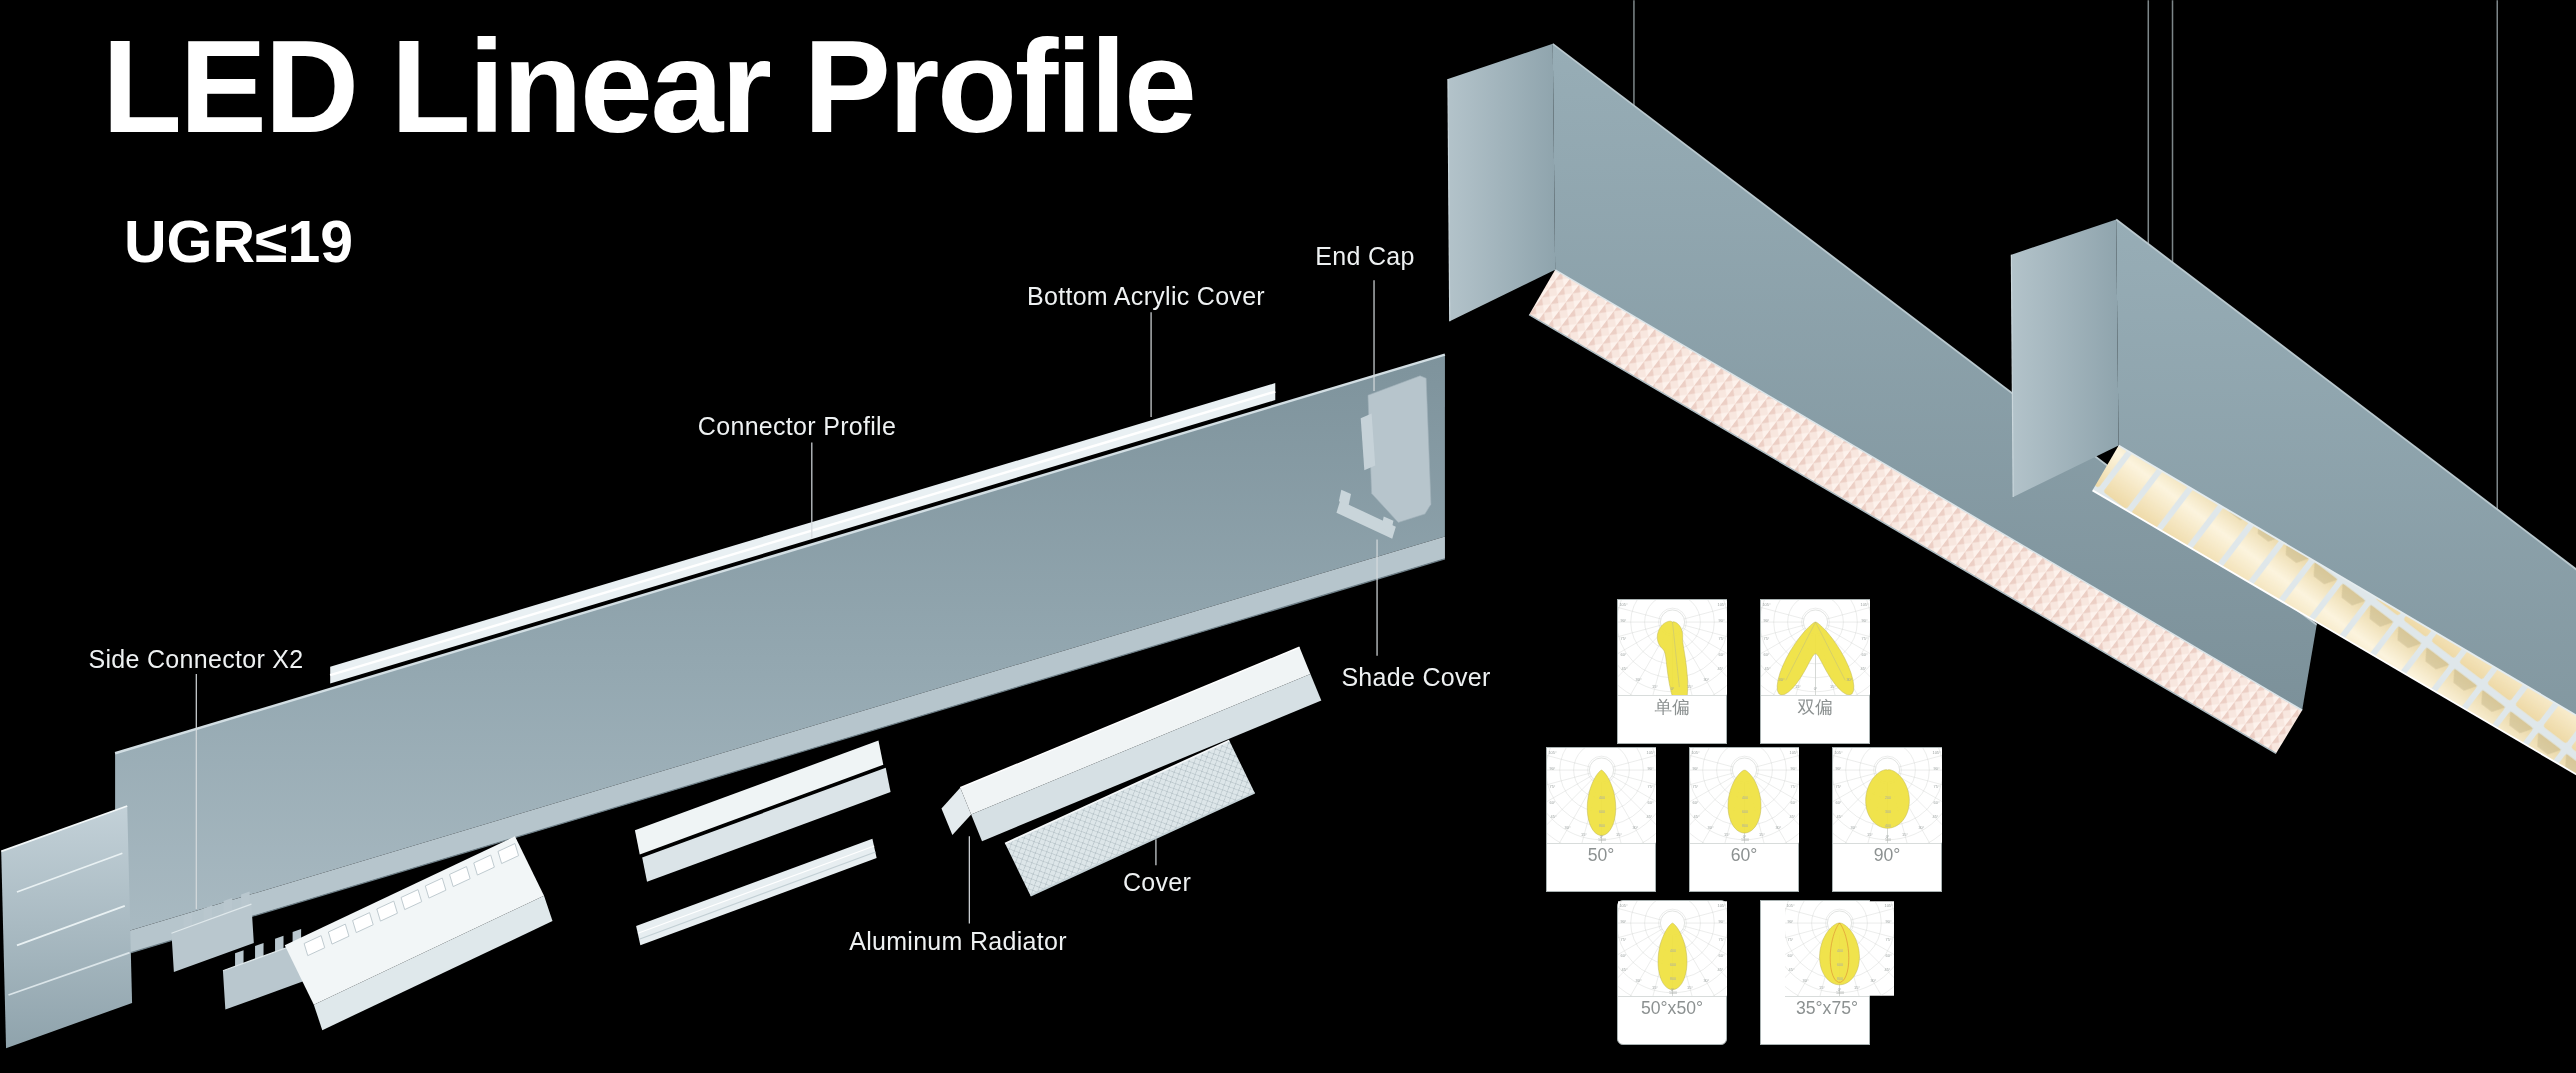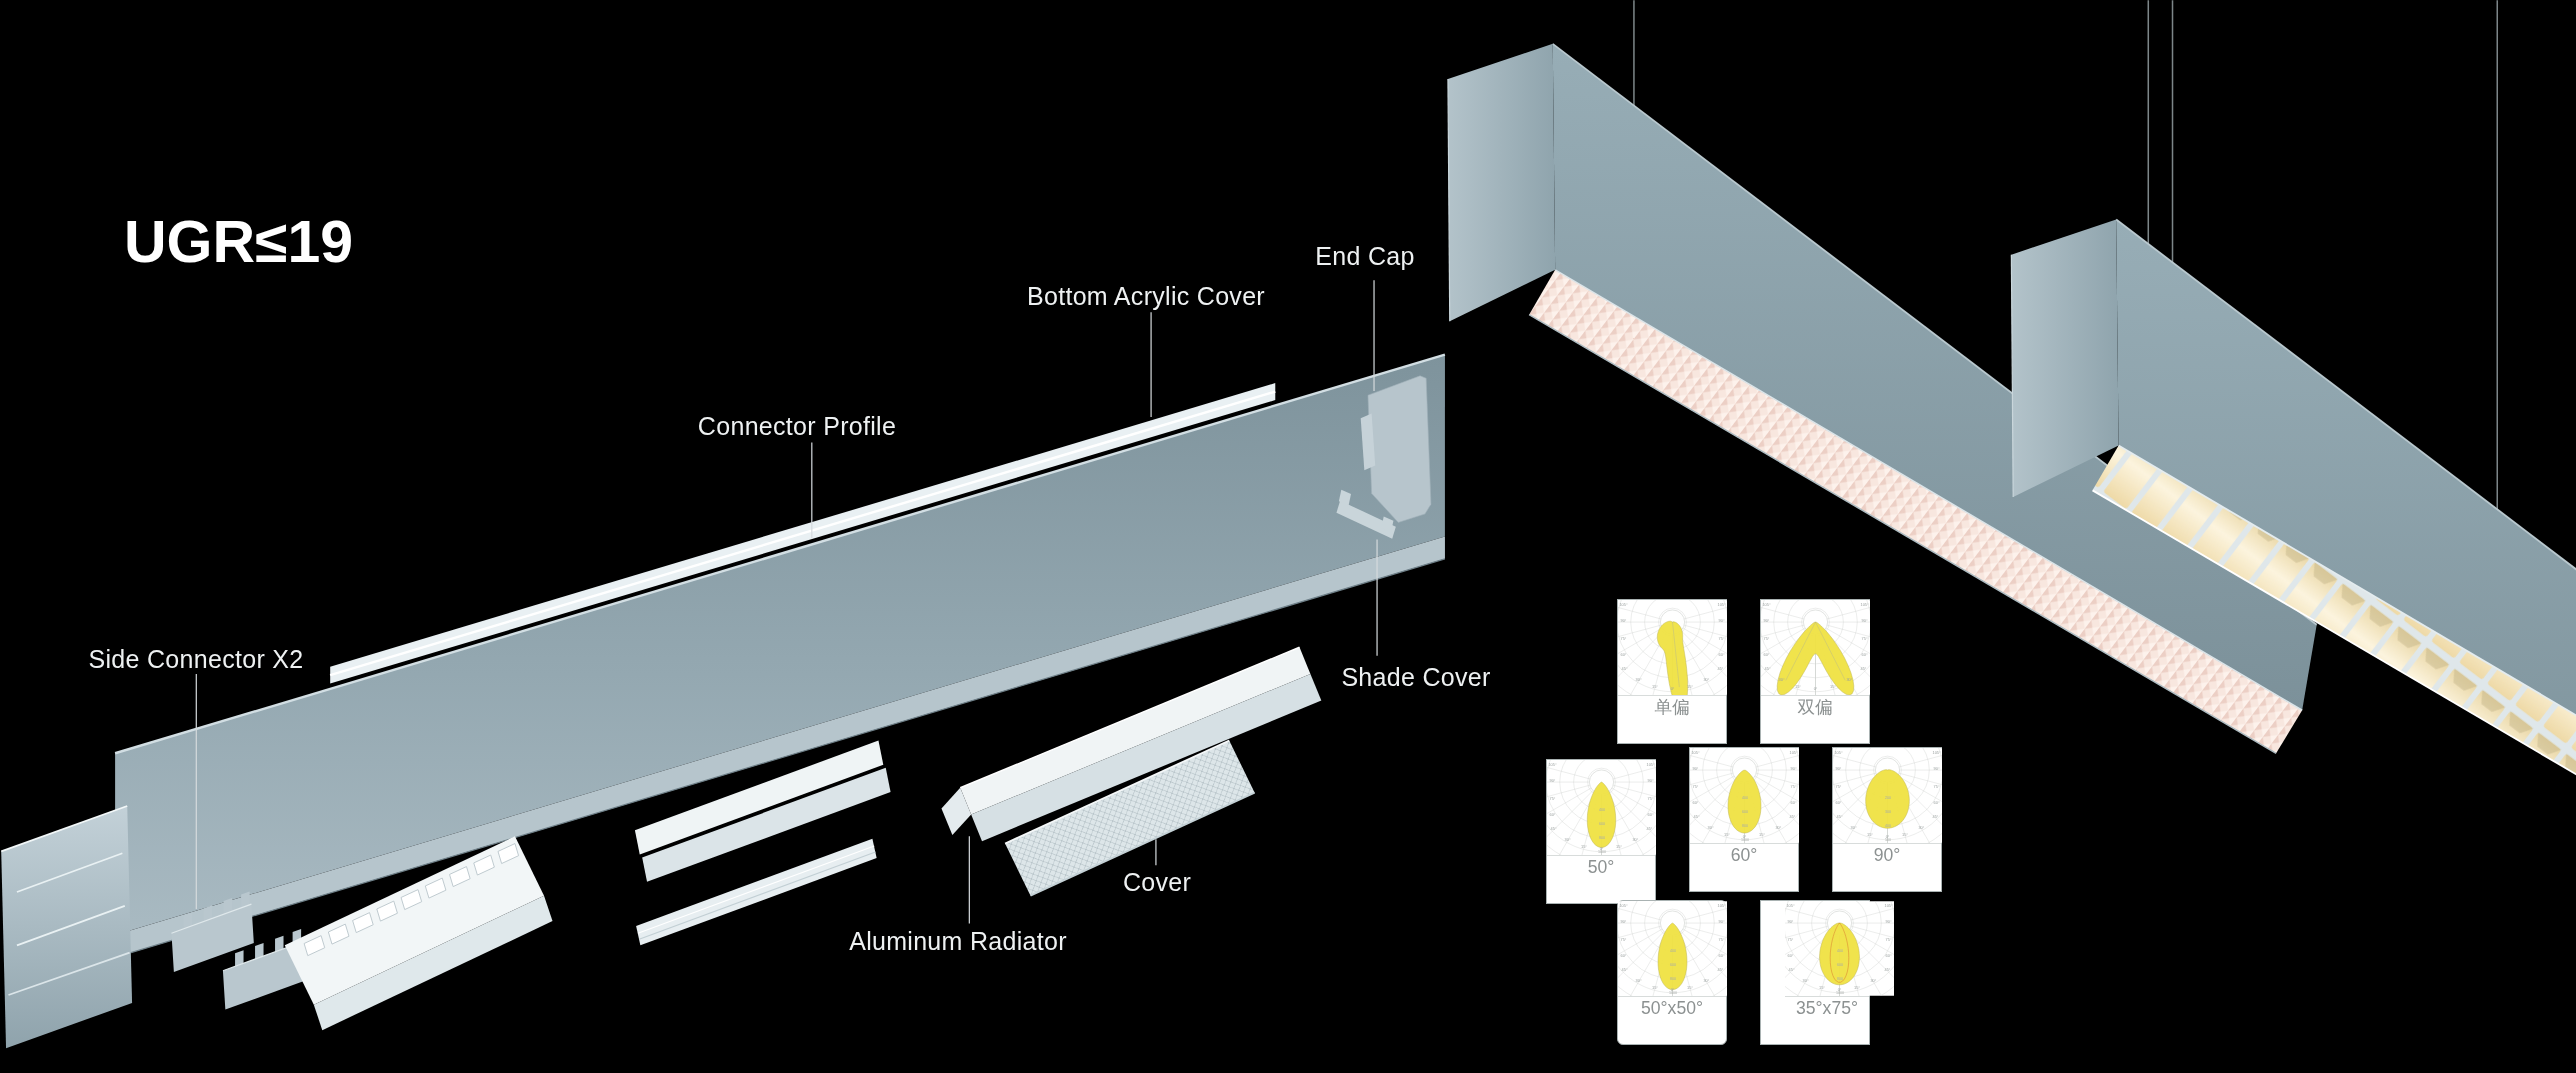--- a/index.html
+++ b/index.html
@@ -17,20 +17,21 @@
              border:0.6px solid #a9b2b2;box-sizing:border-box;}
   .chart-box svg{display:block;}
   .chart-caption{height:24px;line-height:23px;text-align:center;font-size:17.6px;
                  color:#8c9191;border-top:0.6px solid #d8dcdb;overflow:hidden;}
 </style>
 </head>
 <body>
 
 <div id="canvas">
 
+  <h1 id="page-title">LED Linear Profile</h1>
   <div id="page-subtitle">UGR≤19</div>
 
   <svg id="scene" width="2576" height="1074" viewBox="0 0 4252 1772">
     <defs>
       <linearGradient id="slabGrad" x1="0" y1="0" x2="0" y2="1">
         <stop offset="0" stop-color="#7e939c"></stop>
           <stop offset="0.55" stop-color="#94a8b1"></stop>
           <stop offset="1" stop-color="#a9bac2"></stop>
       </linearGradient>
       <linearGradient id="bodyGrad" x1="0" y1="0" x2="0" y2="1">
@@ -274,21 +275,21 @@
           <text x="10.804040507106691" y="115.19595949289332" font-size="6.5" fill="#9aa09f" text-anchor="middle">45°</text>
           <text x="169.1959594928933" y="115.19595949289332" font-size="6.5" fill="#9aa09f" text-anchor="middle">45°</text>
           <text x="34.00000000000001" y="132.99484522385714" font-size="6.5" fill="#9aa09f" text-anchor="middle">30°</text>
           <text x="146" y="132.99484522385714" font-size="6.5" fill="#9aa09f" text-anchor="middle">30°</text>
           <text x="61.01226694851768" y="144.18369254437565" font-size="6.5" fill="#9aa09f" text-anchor="middle">15°</text>
           <text x="118.98773305148232" y="144.18369254437565" font-size="6.5" fill="#9aa09f" text-anchor="middle">15°</text>
           <text x="90" y="148" font-size="6.5" fill="#9aa09f" text-anchor="middle">0°</text>
         </svg>
         <div class="chart-caption">双偏</div>
       </div>
-      <div class="chart-box" style="left: 0px; top: 160px;">
+      <div class="chart-box" style="left: 0px; top: 148px;">
         <svg width="109" height="95" viewBox="0 0 180 156">
           <rect x="0" y="0" width="180" height="156" fill="#fff"></rect>
           <line x1="70.68148347421864" y1="30.82361909794958" x2="-69.37776133769628" y2="-6.705142441915939" stroke="#c9cec9" stroke-width="0.6"></line>
           <line x1="70" y1="36" x2="-75" y2="36.00000000000001" stroke="#c9cec9" stroke-width="0.6"></line>
           <line x1="70.68148347421864" y1="41.17638090205041" x2="-69.37776133769628" y2="78.70514244191592" stroke="#c9cec9" stroke-width="0.6"></line>
           <line x1="72.67949192431124" y1="46" x2="-52.89419162443238" y2="118.50000000000001" stroke="#c9cec9" stroke-width="0.6"></line>
           <line x1="75.85786437626905" y1="50.14213562373095" x2="-26.67261889578033" y2="152.67261889578035" stroke="#c9cec9" stroke-width="0.6"></line>
           <line x1="80" y1="53.32050807568878" x2="7.500000000000014" y2="178.89419162443238" stroke="#c9cec9" stroke-width="0.6"></line>
           <line x1="84.82361909794959" y1="55.31851652578136" x2="47.294857558084075" y2="195.37776133769628" stroke="#c9cec9" stroke-width="0.6"></line>
           <line x1="90" y1="56" x2="90" y2="201" stroke="#b4b9b4" stroke-width="0.9"></line>

